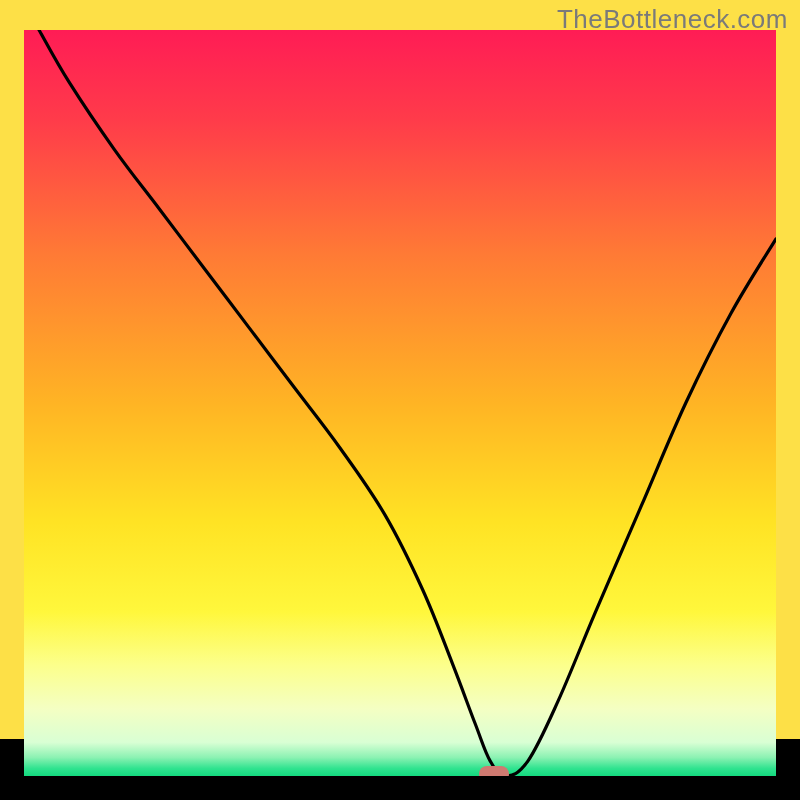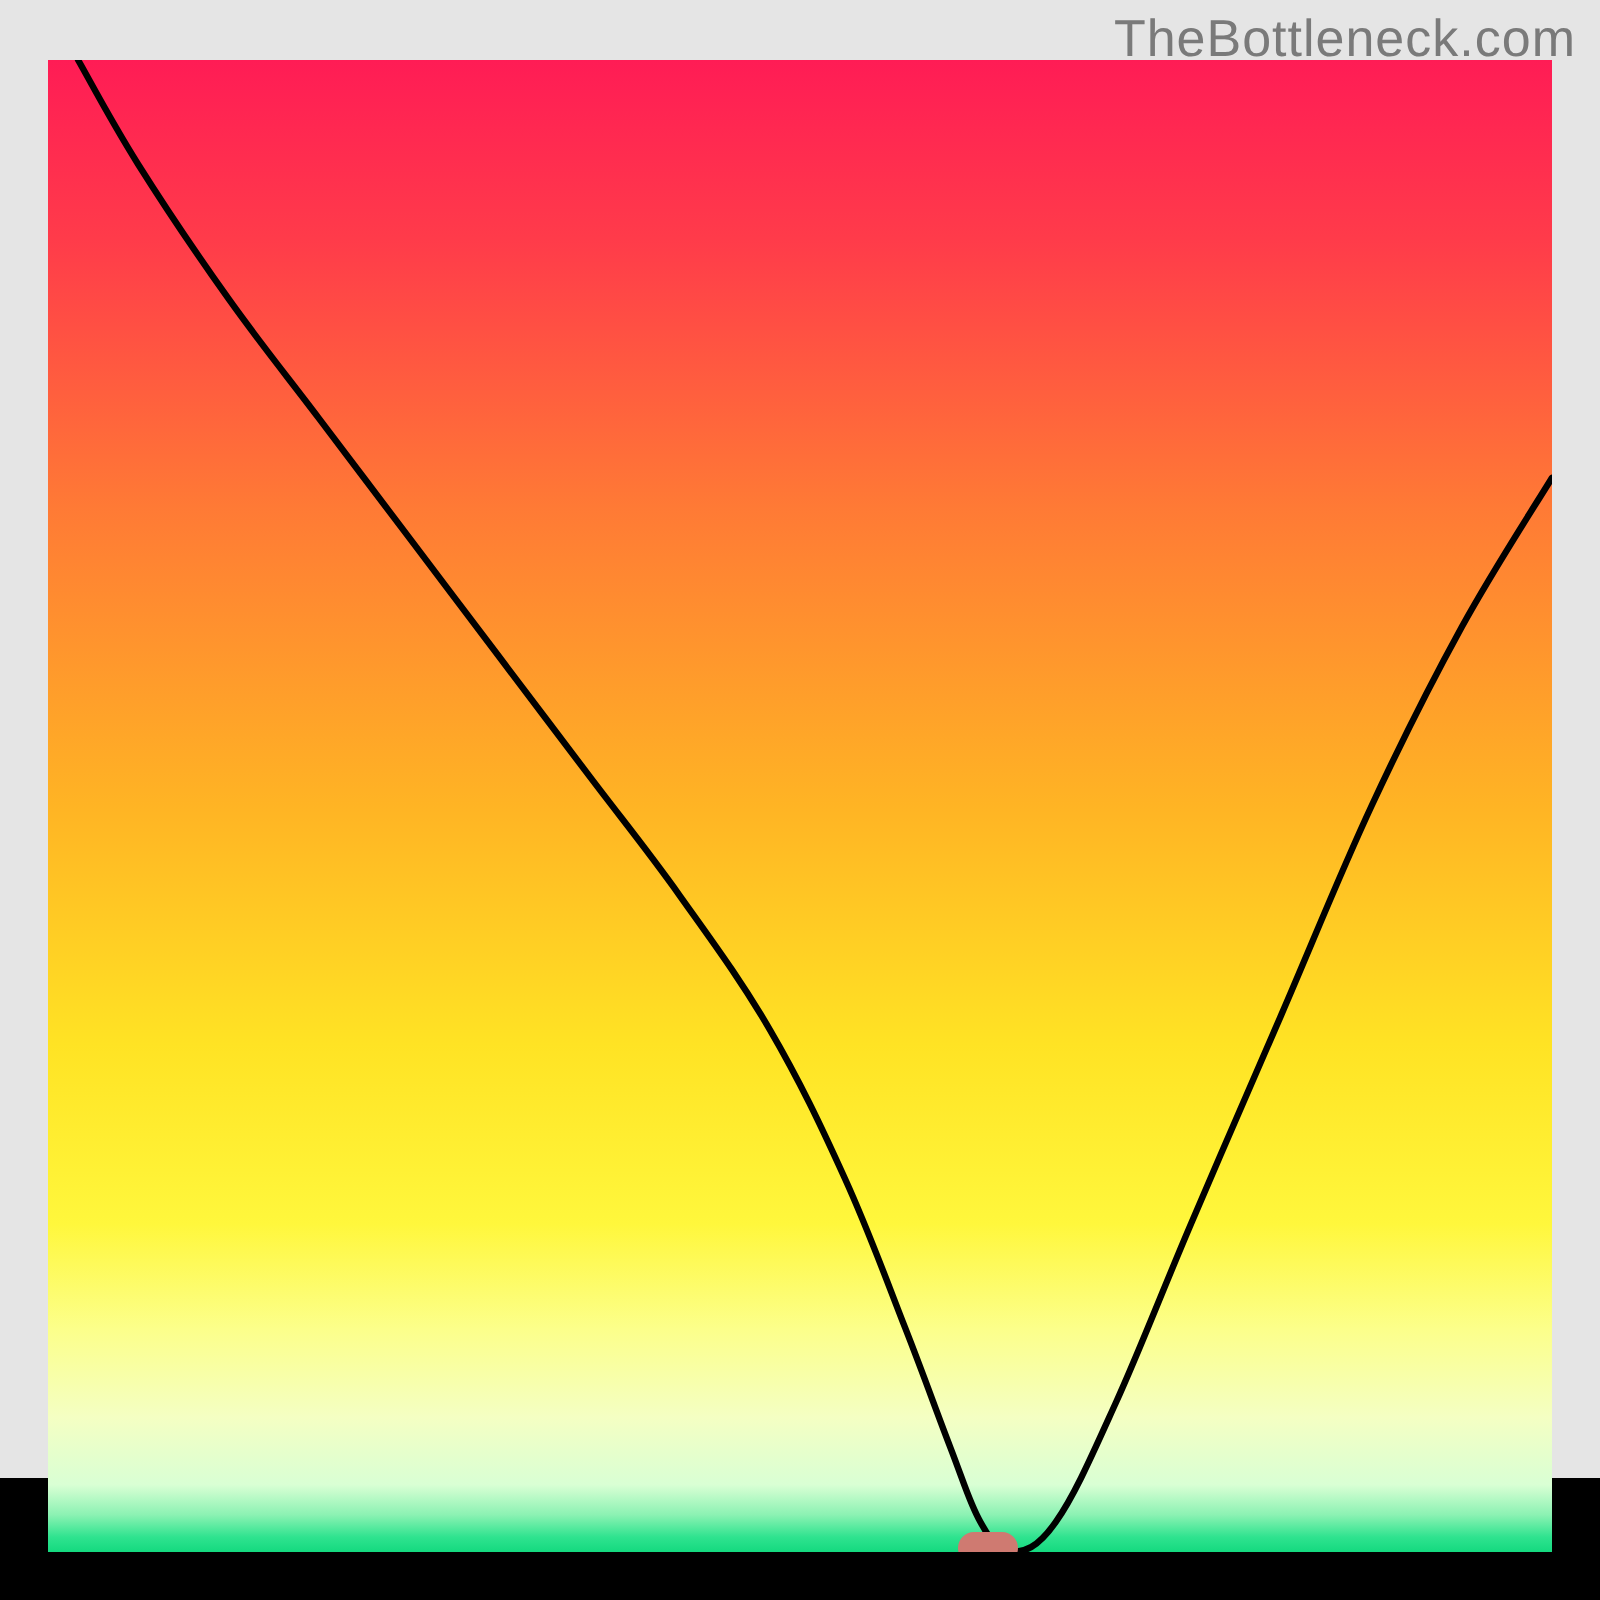--- a/index.html
+++ b/index.html
@@ -8,21 +8,21 @@
     width: 800px;
     height: 800px;
     background: #000;
     overflow: hidden;
     font-family: Arial, Helvetica, sans-serif;
   }
   .frame {
     position: relative;
     width: 800px;
     height: 739px;
-    background: #e5e5e5;
+    background: #fde047;
   }
   .watermark {
     position: absolute;
     top: 4px;
     right: 12px;
     color: #7a7a7a;
     font-size: 26px;
     font-weight: 400;
     letter-spacing: 0.5px;
     z-index: 50;

